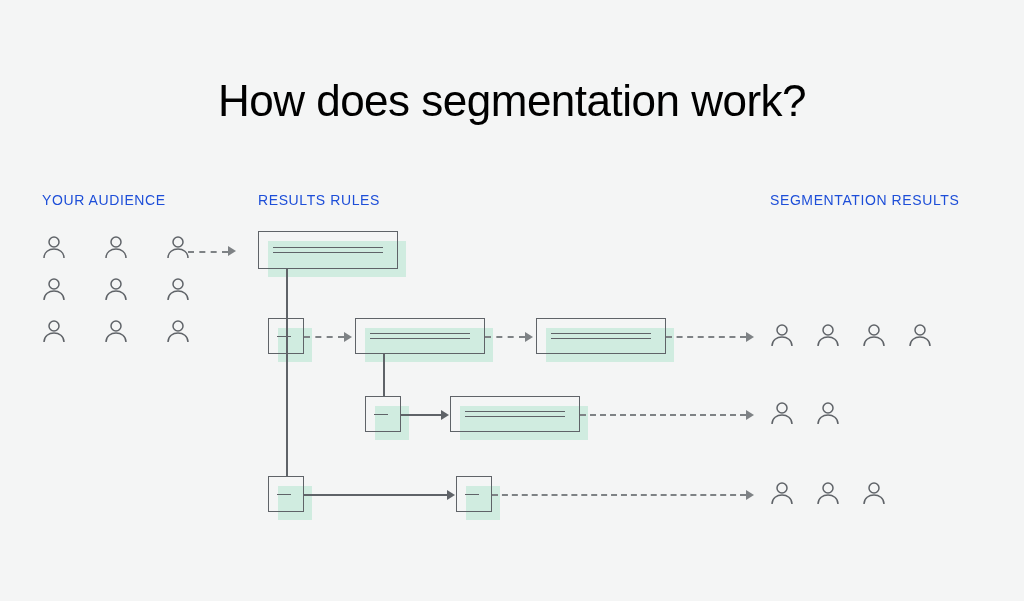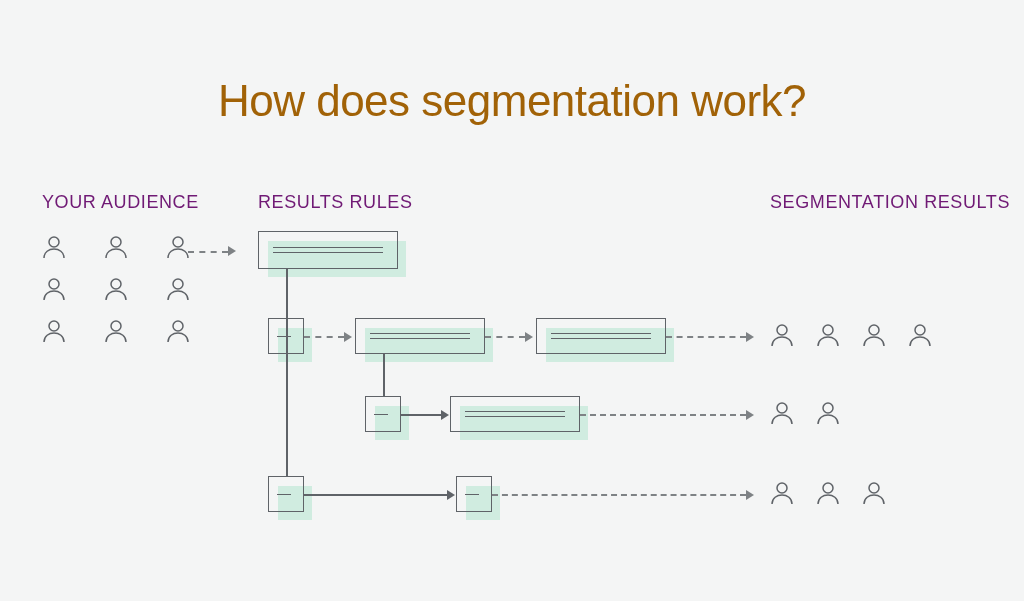--- a/index.html
+++ b/index.html
@@ -1,17 +1,17 @@
 <!DOCTYPE html>
 <html><head>
 <meta charset="utf-8">
 <style>
   html,body{margin:0;padding:0;width:1024px;height:601px;background:#f4f5f5;font-family:'Segoe UI',Helvetica,Arial,sans-serif;overflow:hidden;position:relative;}
-  .title{position:absolute;left:0;right:0;top:76px;text-align:center;color:#a16207;font-size:44px;font-weight:400;letter-spacing:-.5px;}
-  .section-label{position:absolute;color:#701a75;font-size:18px;letter-spacing:.6px;font-weight:400;}
+  .title{position:absolute;left:0;right:0;top:76px;text-align:center;color:#000000;font-size:44px;font-weight:400;letter-spacing:-.5px;}
+  .section-label{position:absolute;color:#1d4ed8;font-size:14px;letter-spacing:.6px;font-weight:400;}
 
   
   .grid-people{position:absolute;display:grid;grid-template-columns:repeat(3,40px);column-gap:22px;row-gap:18px;}
   .row-people{position:absolute;display:flex;gap:22px;}
   .person{width:24px;height:24px;}
   .person svg{overflow:visible;}
   svg *{vector-effect:non-scaling-stroke;}
 
   
   .rule-box{position:absolute;}

